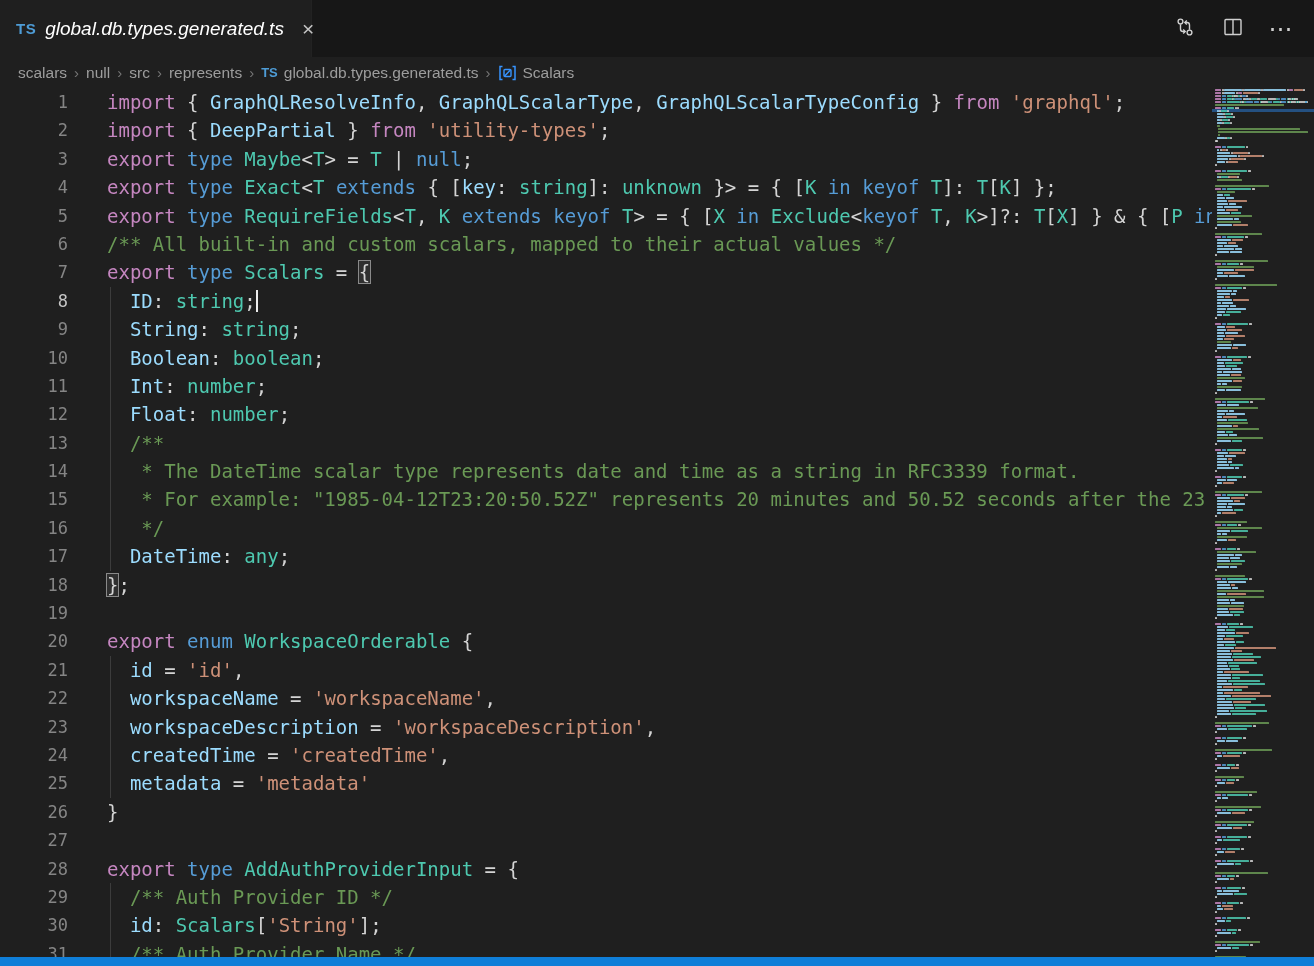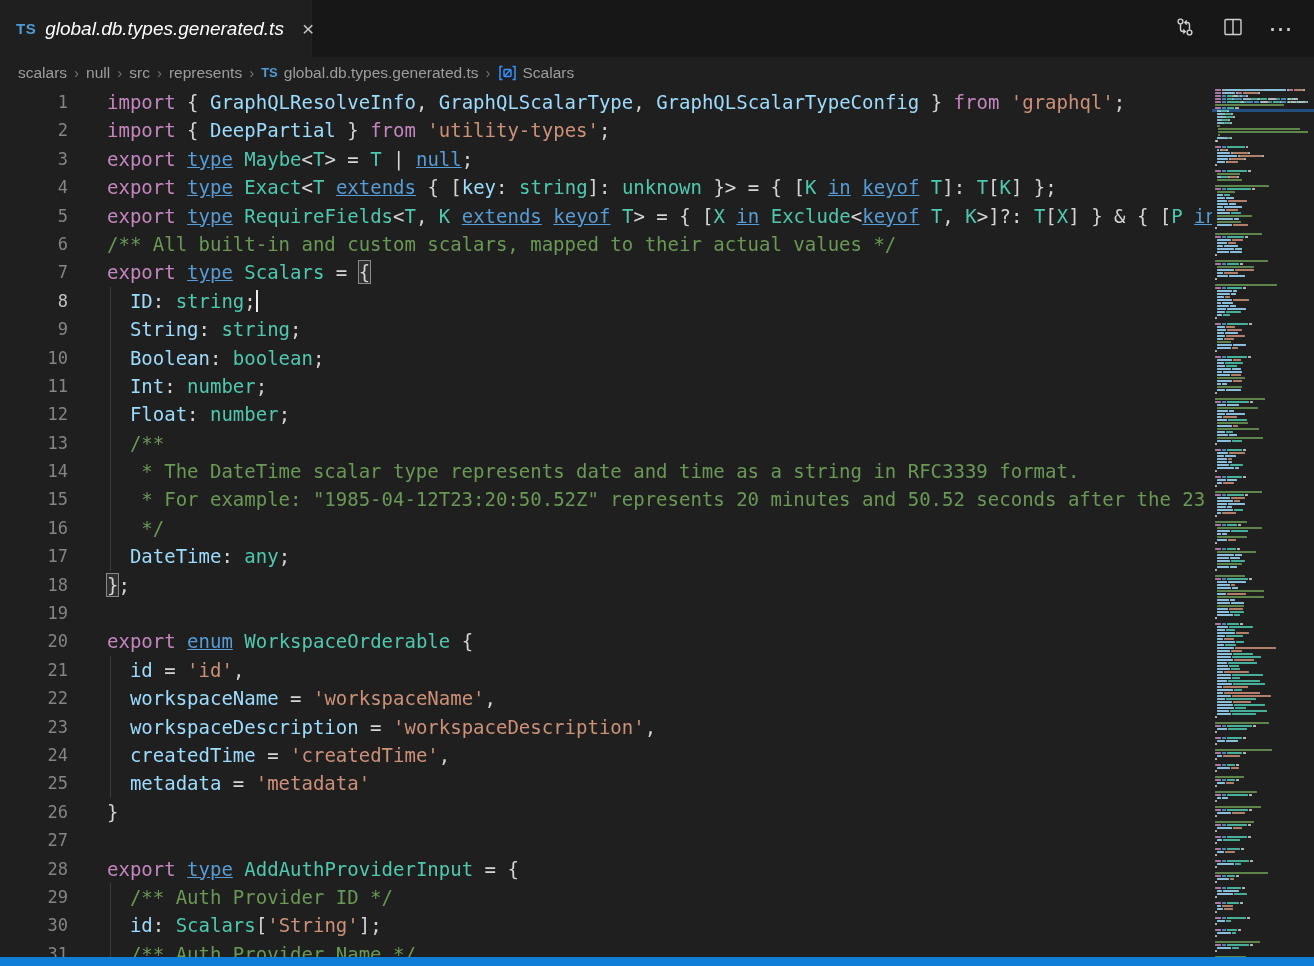--- a/index.html
+++ b/index.html
@@ -33,21 +33,21 @@
   .lines {
     position: absolute; top: 0; left: 0; right: 102px; bottom: 0; overflow: hidden;
     font-family: "DejaVu Sans Mono", "Liberation Mono", monospace;
     font-size: 19px; line-height: 28.4px; white-space: pre;
   }
   .line { position: relative; height: 28.4px; display: flex; }
   .ln { flex: none; width: 68px; text-align: right; color: #858585; font-size: 17px; line-height: 28.4px; }
   .ln.active { color: #c6c6c6; }
   .lc { flex: none; margin-left: 39px; position: relative; }
   .guide { position: absolute; left: 110px; top: 0; bottom: 0; width: 1px; background: #3c3c3c; }
-  .k { color: #C586C0; } .b { color: #569CD6; text-decoration: underline; } .t { color: #4EC9B0; }
+  .k { color: #C586C0; } .b { color: #569CD6; } .t { color: #4EC9B0; }
   .v { color: #9CDCFE; } .s { color: #CE9178; } .c { color: #6A9955; }
   .p { color: #D4D4D4; }
   .x { color: #D4D4D4; outline: 1px solid #8a8a8a; background: rgba(130,130,130,0.16); }
   .cursor { display: inline-block; width: 2px; height: 22px; background: #ececec; vertical-align: middle; margin-left: 0; position: relative; top: -1px; }
   
   .minimap { position: absolute; top: 0; right: 0; width: 102px; bottom: 0; padding: 1px 5px 0 3px; cursor: pointer; }
   .mrow { position: relative; height: 3px; }
   .mrow span { position: absolute; top: 0; height: 2px; border-radius: 0.5px; opacity: 0.85; }
   .mm-cursor { position: absolute; left: 0; right: 0; top: 21px; height: 3px; background: rgba(40,120,210,0.55); }
   

